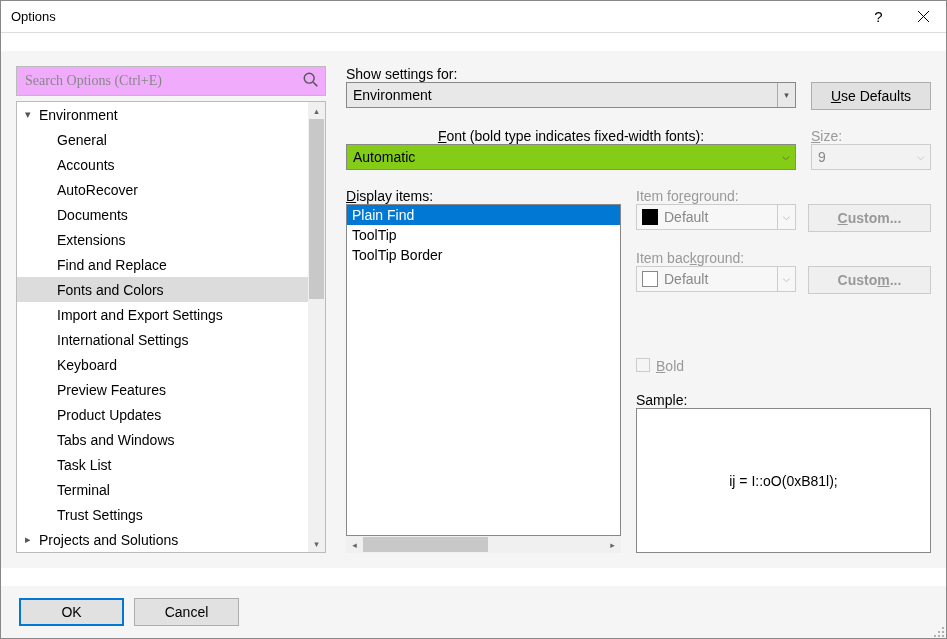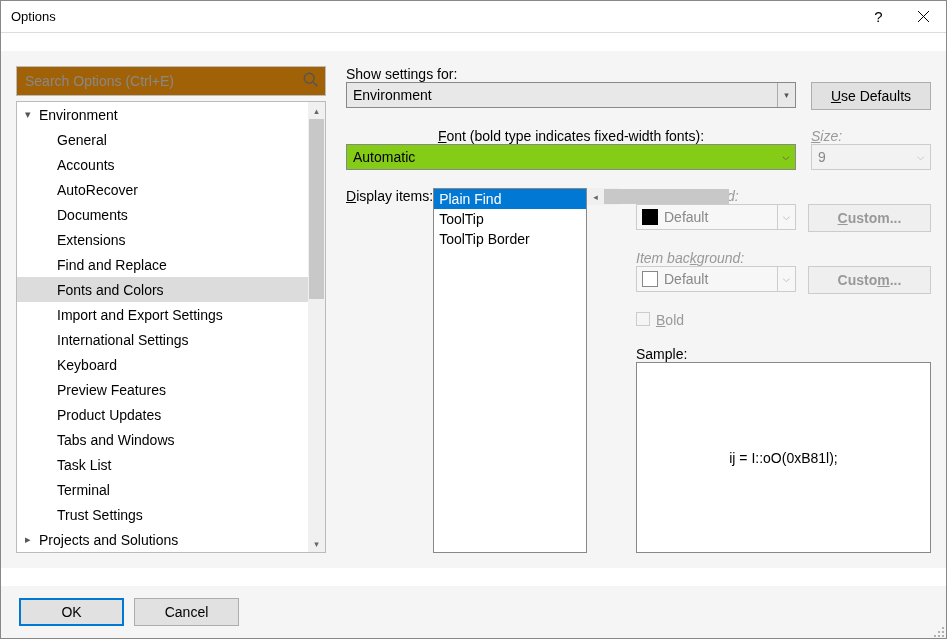--- a/index.html
+++ b/index.html
@@ -6,69 +6,69 @@
     body { margin: 0; padding: 0; background: #fff; }
     .window { width: 947px; height: 639px; border: 1px solid #888; background: #fff; display: flex; flex-direction: column; gap: 18px; }
     .titlebar { height: 32px; display: flex; align-items: center; padding: 0 0 0 10px; background: #fff; border-bottom: 1px solid #ddd; }
     .titlebar-title { font-size: 13px; flex: 1; }
     .titlebar-btn { width: 45px; height: 32px; display: flex; align-items: center; justify-content: center; font-size: 14px; cursor: default; }
     .titlebar-btn.help { font-size: 15px; }
     .titlebar-btn.close svg { width: 11px; height: 11px; }
     .body { flex: 1; display: flex; padding: 15px; gap: 20px; background: #f5f5f5; }
     .left-panel { width: 310px; display: flex; flex-direction: column; }
     .search-wrap { position: relative; margin-bottom: 5px; }
-    .search-input { width: 100%; height: 30px; padding: 0 30px 0 8px; font-size: 14px; border: 1px solid #bbb; background: #a16207; color: #000; }
+    .search-input { width: 100%; height: 30px; padding: 0 30px 0 8px; font-size: 14px; border: 1px solid #bbb; background: #f0abfc; color: #000; font-family: Liberation Serif, serif; }
     .search-input::placeholder { color: #888; }
     .search-icon { position: absolute; right: 6px; top: 5px; width: 18px; height: 18px; }
     .tree-container { flex: 1; border: 1px solid #bbb; background: #fff; position: relative; overflow: hidden; }
     .tree { height: 100%; overflow-y: hidden; padding: 0; }
     .tree-item { display: flex; align-items: center; height: 25px; font-size: 14px; padding-left: 8px; cursor: default; }
     .tree-item.level-1 { padding-left: 40px; }
     .tree-item.selected { background: #dcdcdc; }
     .tree-item .expander { width: 12px; font-size: 10px; color: #555; margin-right: 2px; }
     .tree-item .expander.expanded::before { content: "▾"; font-size: 11px; }
     .tree-item .expander.collapsed::before { content: "▸"; font-size: 11px; }
     .tree-scroll { position: absolute; right: 0; top: 0; bottom: 0; width: 17px; background: #f0f0f0; }
     .tree-scroll-up, .tree-scroll-down { height: 17px; display: flex; align-items: center; justify-content: center; font-size: 9px; color: #666; }
     .tree-scroll-thumb { position: absolute; top: 17px; left: 1px; right: 1px; height: 180px; background: #c8c8c8; }
     .right-panel { flex: 1; display: flex; flex-direction: column; }
     .label { font-size: 14px; color: #000; }
-    .label.disabled { color: #999; font-style: italic; }
+    .label.disabled { color: #999; }
     .label u { text-decoration: underline; }
     .dropdown { height: 26px; border: 1px solid #888; background: #e8e8e8; display: flex; align-items: center; padding: 0 6px; font-size: 14px; position: relative; }
     .dropdown.white { background: #84cc16; }
     .dropdown-arrow { position: absolute; right: 0; top: 0; bottom: 0; width: 18px; border-left: 1px solid #aaa; display: flex; align-items: center; justify-content: center; font-size: 9px; color: #555; }
     .dropdown.white .dropdown-arrow { border-left: none; }
     .btn { height: 28px; border: 1px solid #adadad; background: #e1e1e1; font-size: 14px; display: flex; align-items: center; justify-content: center; cursor: default; padding: 0 10px; }
     .btn.disabled { color: #999; border-color: #ccc; background: #efefef; }
     .btn.primary { border: 2px solid #0078d4; background: #e1e1e1; }
     .settings-for-row { display: flex; gap: 15px; margin-bottom: 18px; align-items: flex-start; }
     .settings-dropdown-group { flex: 1; }
     .font-row { display: flex; gap: 15px; margin-bottom: 18px; }
     .font-group { flex: 1; text-align: center; }
     .size-group { width: 120px; }
     .size-input { height: 26px; border: 1px solid #ccc; background: #f2f2f2; color: #888; width: 100%; padding: 0 6px; font-size: 14px; display: flex; align-items: center; position: relative; }
     .display-row { display: flex; gap: 15px; }
-    .display-items-group { width: 275px; display: flex; }
+    .display-items-group { width: 275px; display: flex; flex-direction: column; }
     .listbox { flex: 1; border: 1px solid #888; background: #fff; min-height: 280px; overflow: hidden; }
     .listbox-item { padding: 2px 5px; font-size: 14px; cursor: default; }
     .listbox-item.selected { background: #0078d4; color: #fff; }
     .listbox-hscroll { height: 17px; background: #f0f0f0; display: flex; align-items: center; position: relative; }
     .listbox-hscroll-left, .listbox-hscroll-right { width: 17px; height: 17px; display: flex; align-items: center; justify-content: center; font-size: 9px; color: #666; }
     .listbox-hscroll-right { margin-left: auto; }
     .listbox-hscroll-thumb { position: absolute; left: 17px; top: 1px; bottom: 1px; width: 125px; background: #c8c8c8; }
     .right-controls { flex: 1; display: flex; flex-direction: column; gap: 0; }
     .color-row { display: flex; gap: 12px; margin-bottom: 18px; }
     .color-dropdown { width: 160px; height: 26px; border: 1px solid #ccc; display: flex; align-items: center; padding: 0 5px; font-size: 14px; position: relative; background: #f7f7f7; color: #888; }
     .color-swatch { width: 16px; height: 16px; margin-right: 6px; }
     .color-swatch.black { background: #000; }
     .color-swatch.white { background: #fff; border: 1px solid #888; }
     .color-dd-arrow { position: absolute; right: 0; top: 0; bottom: 0; width: 18px; border-left: 1px solid #ccc; display: flex; align-items: center; justify-content: center; font-size: 9px; color: #aaa; }
     .custom-btn { flex: 1; font-weight: bold; }
-    .chk-row { display: flex; align-items: flex-start; gap: 6px; margin-bottom: 18px; color: #999; font-size: 14px; }
+    .chk-row { display: flex; align-items: flex-start; gap: 6px; margin-bottom: 18px; color: #999; font-size: 14px; margin-top: 46px; }
     .chk-box { width: 14px; height: 14px; border: 1px solid #ccc; background: #f5f5f5; }
     .sample-box { flex: 1; border: 1px solid #888; background: #fff; display: flex; align-items: center; justify-content: center; font-size: 14px; min-height: 75px; }
     .footer { height: 55px; display: flex; align-items: center; justify-content: flex-start; gap: 10px; padding: 0 18px; background: #f5f5f5; }
     .footer .btn { width: 105px; }
     .resize-grip { position: absolute; right: 2px; bottom: 2px; width: 13px; height: 13px; }
     .resize-grip svg { width: 13px; height: 13px; }
   </style>
 </head>
 <body>
 

